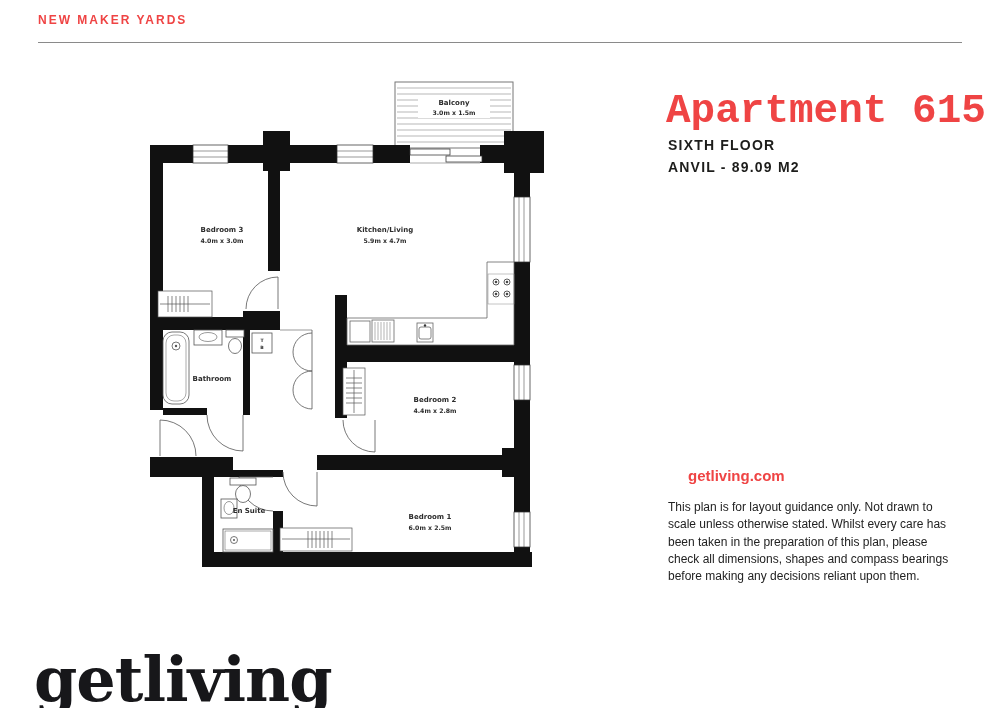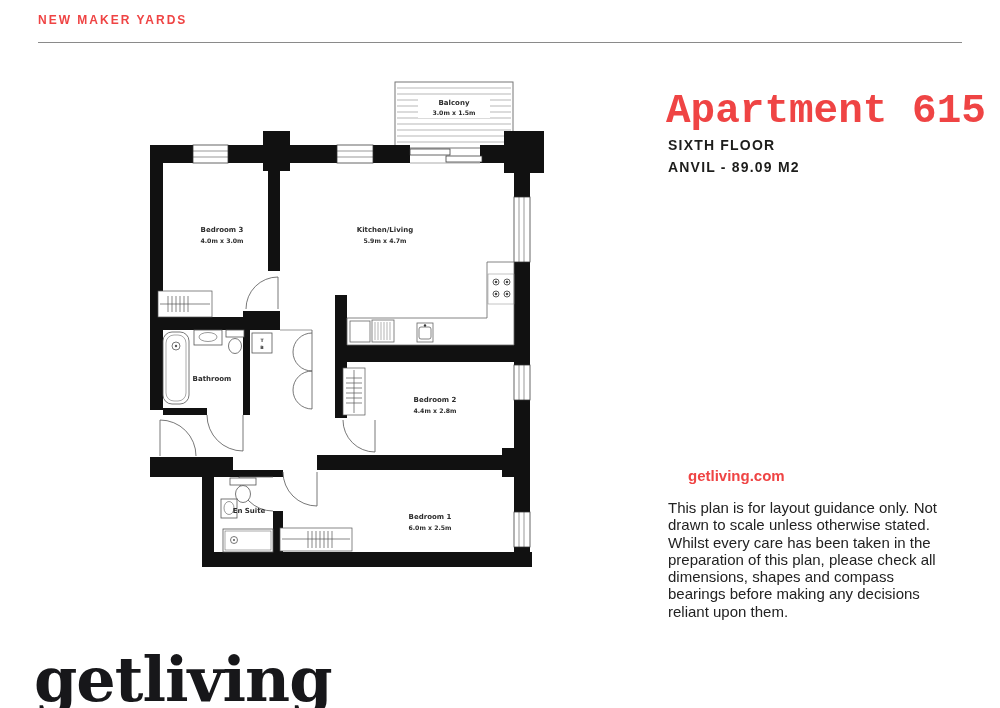--- a/index.html
+++ b/index.html
@@ -18,21 +18,21 @@
     letter-spacing:0px;color:#ef4444;
   }
   .apt-sub{
     position:absolute;left:668px;top:134px;font-size:14px;font-weight:bold;
     letter-spacing:1.2px;line-height:22px;color:#1d1d1b;
   }
   .website{
     position:absolute;left:668px;top:467px;font-size:15px;font-weight:bold;color:#ef4444;margin-left:20px;
   }
   .disclaimer{
-    position:absolute;left:668px;top:499px;width:284px;font-size:15px;
+    position:absolute;left:668px;top:499px;width:284px;font-size:12px;
     line-height:17.3px;color:#222222;
   }
   .logo{
     position:absolute;left:34px;top:643px;
     font-family:"DejaVu Serif", serif;font-weight:bold;font-size:62px;
     letter-spacing:-1px;color:#17171a;
   }
   .plan-wrap{position:absolute;left:130px;top:70px;width:430px;height:510px;font-weight:bold;}
   svg text{font-family:"DejaVu Sans", sans-serif;fill:#2b2b2b;}
   svg .rname{font-size:7px;text-anchor:middle;}

